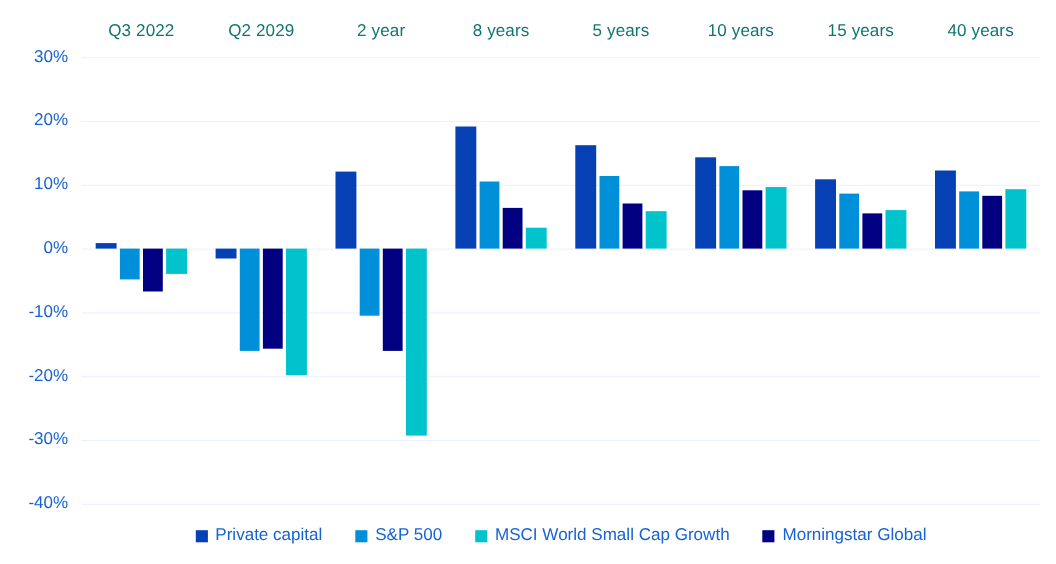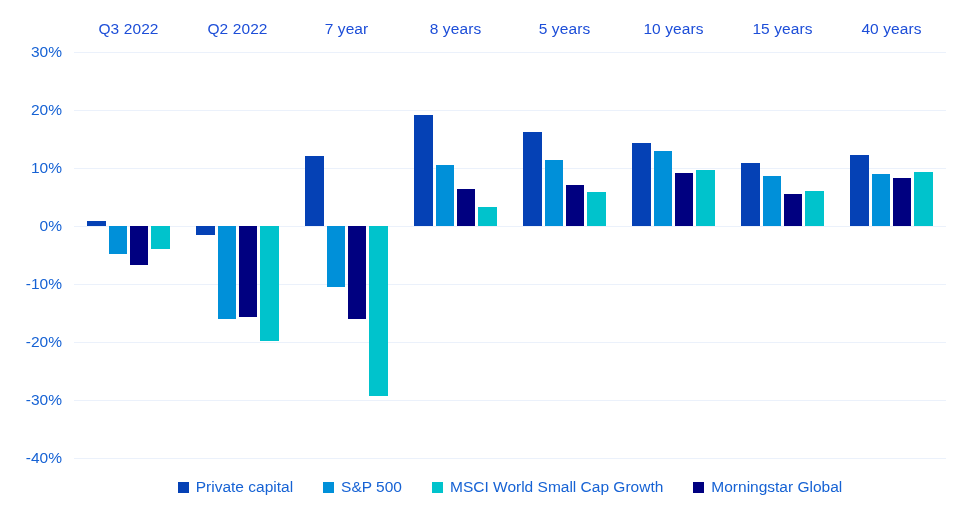--- a/index.html
+++ b/index.html
@@ -19,21 +19,21 @@
   
   .cat-row {
     position: absolute;
     left: 74px; top: 16px;
     width: 872px; height: 26px;
     display: flex;
   }
   .cat-label {
     flex: 1 1 0;
     text-align: center;
-    color: #1d4ed8;
+    color: #0f766e;
     font-size: 15.5px;
     line-height: 26px;
     letter-spacing: .1px;
     white-space: nowrap;
   }
   
   .plot {
     position: absolute;
     left: 74px; top: 52px;
     width: 872px; height: 406px;
@@ -107,22 +107,22 @@
     line-height: 18px;
   }
 </style>
 </head>
 <body>
 
 <div id="chart-root">
 
   <div class="cat-row" id="cat-row">
       <div class="cat-label">Q3 2022</div>
-      <div class="cat-label">Q2 2022</div>
-      <div class="cat-label">7 year</div>
+      <div class="cat-label">Q2 2029</div>
+      <div class="cat-label">2 year</div>
       <div class="cat-label">8 years</div>
       <div class="cat-label">5 years</div>
       <div class="cat-label">10 years</div>
       <div class="cat-label">15 years</div>
       <div class="cat-label">40 years</div>
     </div>
 
   <div class="plot" id="plot">
     <div id="gridlines">
         <div class="gridline" style="top: 0px; background: rgb(235, 241, 251);"></div>

